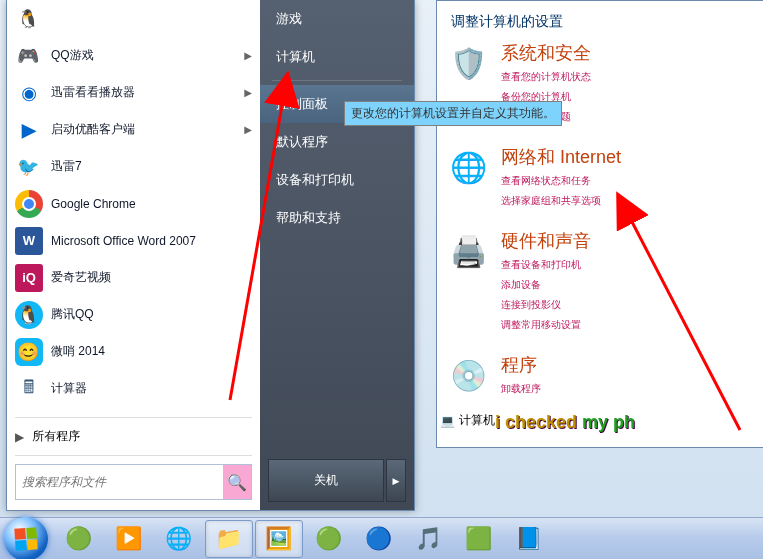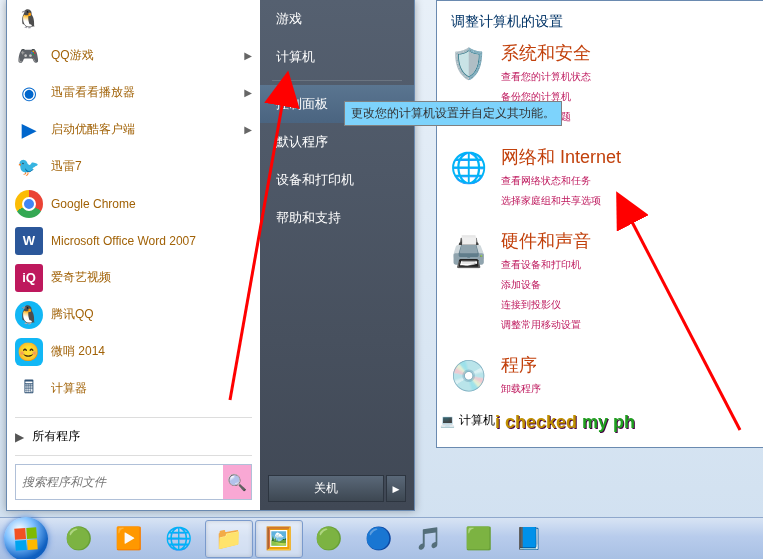--- a/index.html
+++ b/index.html
@@ -4,36 +4,36 @@
 <style>
 * { margin: 0; padding: 0; box-sizing: border-box; font-family: "Microsoft YaHei", "Segoe UI", sans-serif; }
 body { width: 763px; height: 559px; position: relative; background: linear-gradient(#e8f0f8, #d0e0f0); overflow: hidden; }
 
 
 .start-menu { position: absolute; left: 6px; top: 0; width: 409px; height: 511px; display: flex; background: #fff; border: 1px solid #6a8ab0; border-top: none; box-shadow: 0 0 8px rgba(0,0,0,0.3); }
 .start-left { width: 253px; background: #fff; display: flex; flex-direction: column; }
 .app-list { flex: 1; overflow: hidden; }
 .app-item { display: flex; align-items: center; height: 37px; padding: 0 8px; cursor: pointer; }
 .app-icon { width: 28px; height: 28px; margin-right: 8px; border-radius: 4px; display: flex; align-items: center; justify-content: center; font-size: 18px; }
-.app-label { font-size: 12px; color: #a16207; flex: 1; }
+.app-label { font-size: 12px; color: #0f172a; flex: 1; }
 .app-arrow { color: #666; font-size: 10px; }
 .divider { height: 1px; background: #ddd; margin: 2px 8px; }
 .all-programs { display: flex; align-items: center; padding: 8px; font-size: 12px; cursor: pointer; }
 .all-programs .tri { margin-right: 8px; color: #555; }
 .search-row { padding: 6px 8px 10px; }
 .search-box { display: flex; border: 1px solid #b0c0d8; background: #f9a8d4; height: 36px; }
 .search-input { flex: 1; border: none; padding: 0 6px; font-size: 12px; outline: none; font-style: italic; color: #888; }
 .search-btn { width: 28px; display: flex; align-items: center; justify-content: center; cursor: pointer; color: #556; }
 
 .start-right { flex: 1; background: linear-gradient(#556070, #404855); display: flex; flex-direction: column; }
 .r-item { padding: 10px 16px; font-size: 13px; color: #fff; cursor: pointer; position: relative; }
 .r-item.active { background: linear-gradient(#5a7590, #4a6480); }
 .r-sep { height: 1px; background: rgba(255,255,255,0.15); margin: 4px 12px; }
 .shutdown-row { margin-top: auto; padding: 8px; display: flex; gap: 2px; }
-.shutdown-btn { flex: 1; background: linear-gradient(#5a6878, #3d4752); border: 1px solid #2d3540; color: #fff; font-size: 12px; padding: 4px 10px; cursor: pointer; text-align: center; }
+.shutdown-btn { flex: 1; background: linear-gradient(#5a6878, #3d4752); border: 1px solid #2d3540; color: #fff; font-size: 12px; padding: 12px 10px; cursor: pointer; text-align: center; }
 .shutdown-arrow { width: 20px; background: linear-gradient(#5a6878, #3d4752); border: 1px solid #2d3540; color: #fff; display: flex; align-items: center; justify-content: center; cursor: pointer; font-size: 9px; }
 
 
 .tooltip { position: absolute; left: 344px; top: 101px; background: #7dd3fc; border: 1px solid #808080; padding: 3px 6px; font-size: 12px; color: #333; z-index: 50; }
 
 
 .cp-window { position: absolute; left: 436px; top: 0; width: 377px; height: 448px; background: #fff; border: 1px solid #6a8ab0; }
 .cp-header { padding: 12px 14px 10px; font-size: 14px; color: #036; }
 .cp-body { padding: 0 10px; }
 .cp-cat { display: flex; margin-bottom: 18px; }

